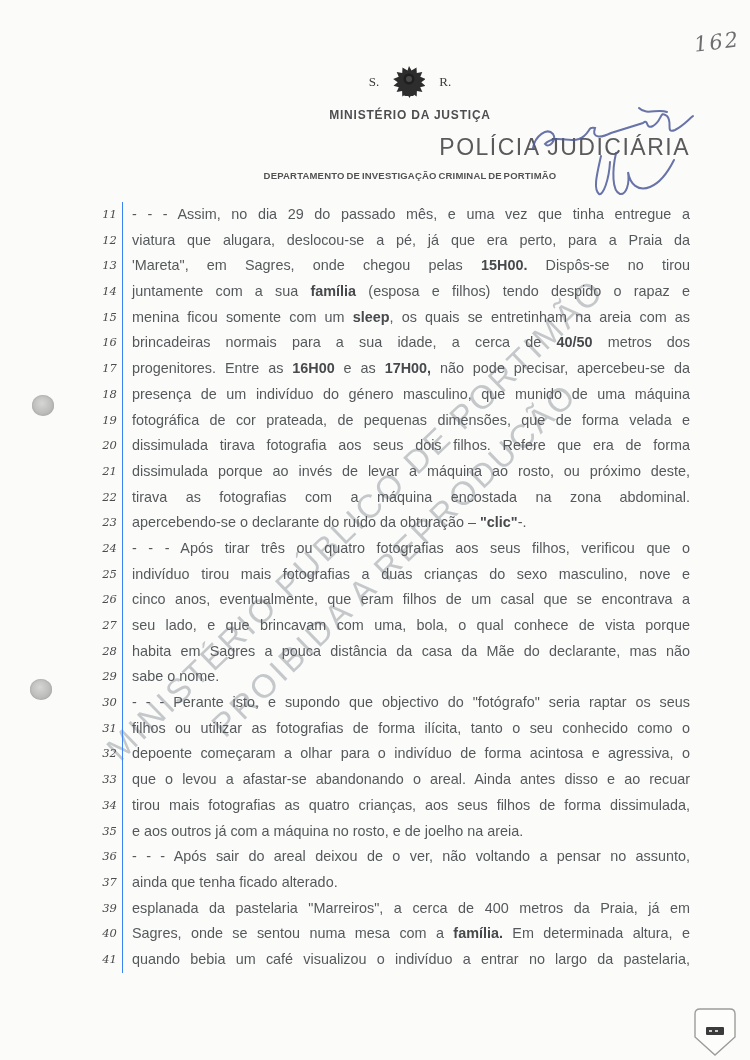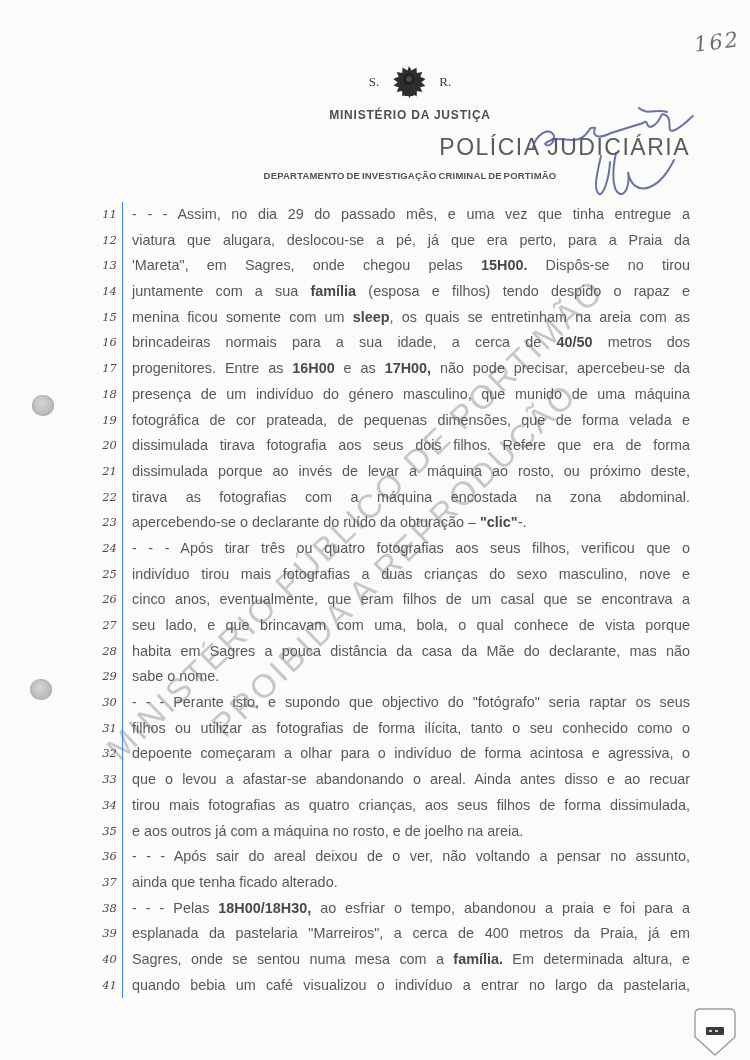--- a/index.html
+++ b/index.html
@@ -187,24 +187,20 @@
       </div>
       <div class="line">
         <span class="lnum">36</span>
         <span class="ltxt"><span>- - - Após sair do areal deixou de o ver, não voltando a pensar no assunto,</span></span>
       </div>
       <div class="line nojust">
         <span class="lnum">37</span>
         <span class="ltxt"><span>ainda que tenha ficado alterado.</span></span>
       </div>
       <div class="line">
-        <span class="lnum">38</span>
-        <span class="ltxt"><span>- - - Pelas </span><span class="b">18H00/18H30,</span><span> ao esfriar o tempo, abandonou a praia e foi para a</span></span>
-      </div>
-      <div class="line">
         <span class="lnum">39</span>
         <span class="ltxt"><span>esplanada da pastelaria "Marreiros", a cerca de 400 metros da Praia, já em</span></span>
       </div>
       <div class="line">
         <span class="lnum">40</span>
         <span class="ltxt"><span>Sagres, onde se sentou numa mesa com a </span><span class="b">família.</span><span> Em determinada altura, e</span></span>
       </div>
       <div class="line">
         <span class="lnum">41</span>
         <span class="ltxt"><span>quando bebia um café visualizou o indivíduo a entrar no largo da pastelaria,</span></span>

